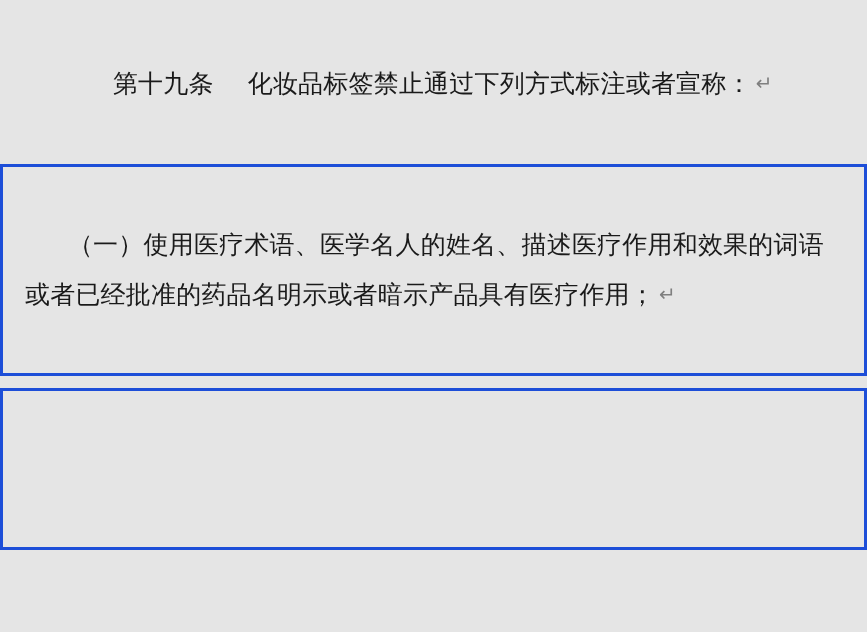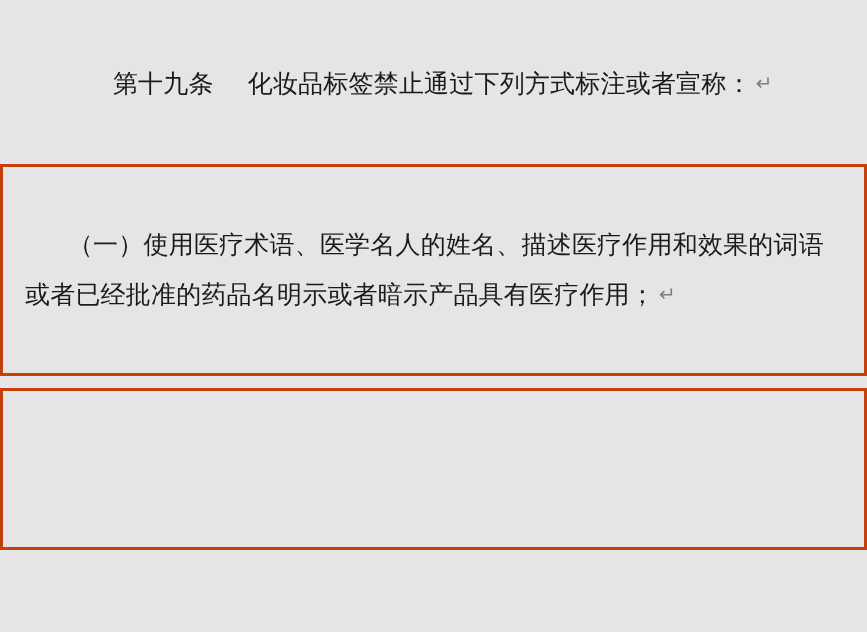--- a/index.html
+++ b/index.html
@@ -40,21 +40,21 @@
     padding-right: 24px;
     margin-top: 8px;
   }
   
   .item {
     padding-left: 22px;
     padding-right: 22px;
     text-indent: 50px;
   }
   .boxed {
-    border: 3px solid #c2410c;
+    border: 3px solid #1d4ed8;
     box-sizing: border-box;
   }
   #p-item1 {
     margin-top: 6px;
     padding-top: 2px;
     padding-bottom: 4px;
   }
   #p-item2 {
     margin-top: 10px;
     padding-top: 0;

